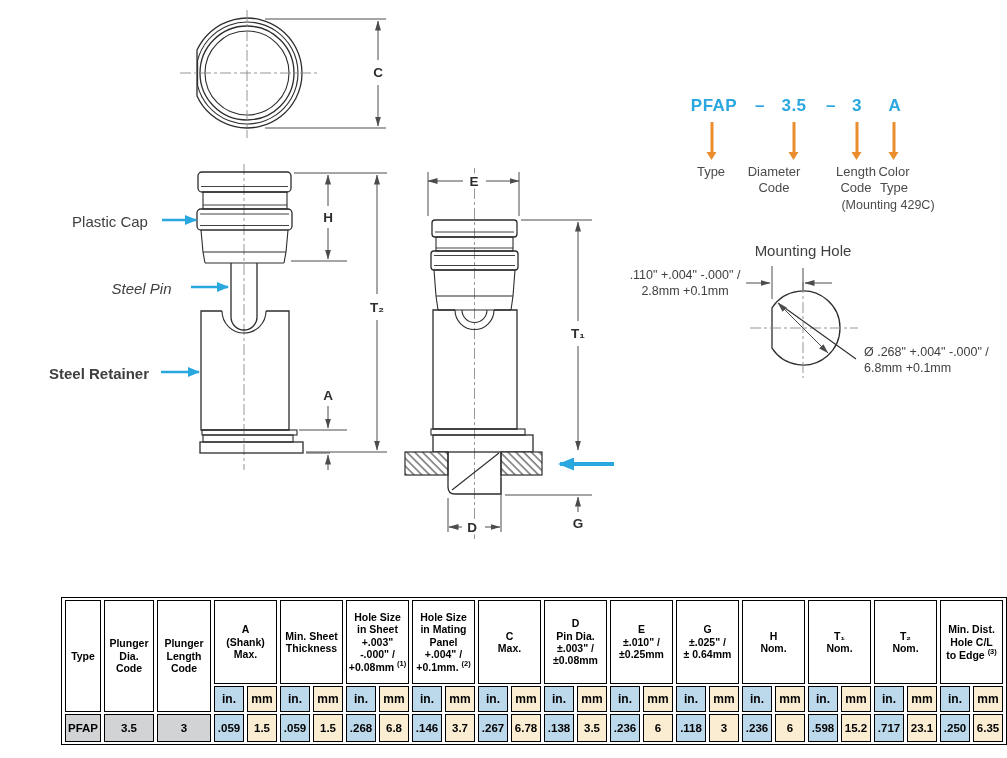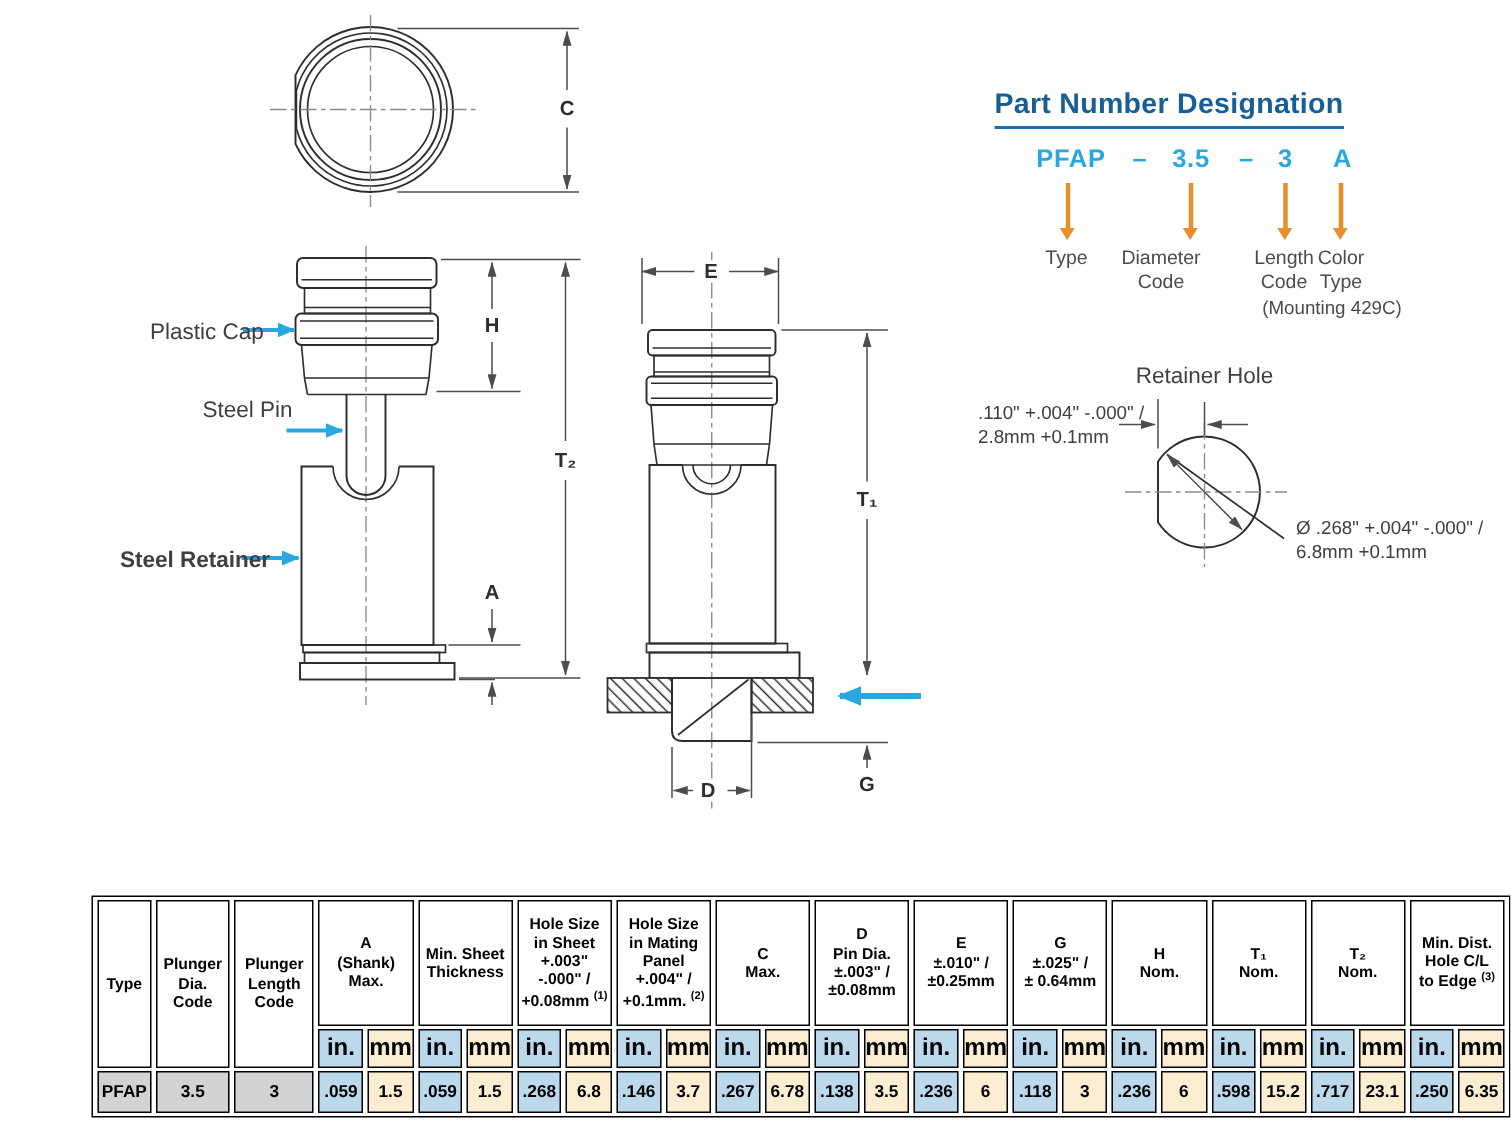--- a/index.html
+++ b/index.html
@@ -2,21 +2,21 @@
 <html><head>
 <meta charset="utf-8">
 <style>
   * { margin:0; padding:0; box-sizing:border-box; }
   html,body { width:1007px; height:758px; background:#fff; overflow:hidden;
               font-family:"Liberation Sans","DejaVu Sans",sans-serif; }
   #stage { position:relative; width:1007px; height:758px; background:#fff; }
   #draw-svg { position:absolute; left:0; top:0; }
 
   .txt { position:absolute; color:#3f3f41; font-size:15px; line-height:19px; white-space:pre-line; }
-  .r { text-align:left;margin-left:40px; }
+  .r { text-align:center; }
   .c { text-align:center; }
   .dim { position:absolute; transform:translate(-50%,-50%); background:#fff;
          padding:0 2px; font-size:13.5px; font-weight:bold; color:#2d2d2f; }
   .small { font-size:12.5px; line-height:15.5px; }
 
   
   .pn-title { position:absolute; left:663px; top:59px; font-size:19px; font-weight:bold;
               color:#185e94; border-bottom:2px solid #1e6fae; padding-bottom:3px;
               letter-spacing:.2px; }
   .pn-seg { position:absolute; top:96px; transform:translateX(-50%); font-size:17px;
@@ -29,21 +29,21 @@
               font-size:13px; line-height:16px; color:#4b4b4d; white-space:pre-line; }
   .pn-pantone { position:absolute; top:198px; transform:translateX(-50%); font-size:12.5px;
               color:#4b4b4d; white-space:nowrap; }
 
   
   #table-wrap { position:absolute; left:61px; top:597px; border:1.5px solid #000; background:#fff; }
   #table-wrap table { border-collapse:separate; border-spacing:3px 2px; table-layout:fixed; }
   #table-wrap td { border:1px solid #000; text-align:center; vertical-align:middle;
                    background:#fff; overflow:hidden; }
   td.hdr  { font-weight:bold; font-size:10.5px; line-height:1.18; }
-  td.unit { font-weight:bold; font-size:16px; height:26px; }
+  td.unit { font-weight:bold; font-size:12px; height:26px; }
   td.data { font-weight:bold; font-size:11.5px; height:28px; }
   td .pre { white-space:pre-line; }
   td sup  { font-size:7.5px; vertical-align:super; }
   .bg-in   { background:#bcd8eb !important; }
   .bg-mm   { background:#faedd2 !important; }
   .bg-gray { background:#d2d3d5 !important; }
   tr.hdr-row { height:84px; }
 </style>
 </head>
 <body>
@@ -181,40 +181,39 @@
       <line class="dl" x1="803" y1="268" x2="803" y2="290"></line>
       <line class="dl" x1="746" y1="283" x2="770" y2="283" marker-end="url(#ah)"></line>
       <line class="dl" x1="832" y1="283" x2="805" y2="283" marker-end="url(#ah)"></line>
       <line class="o2" x1="778" y1="303" x2="856" y2="359"></line>
       <line class="dl" x1="803" y1="328" x2="778" y2="303" marker-end="url(#ah)"></line>
       <line class="dl" x1="803" y1="328" x2="828" y2="353" marker-end="url(#ah)"></line>
     </g>
   </svg>
 
   <div class="txt r" style="left:60px; top:212px; width:100px;">Plastic Cap</div>
-  <div class="txt r" style="left:95px; top:264px; width:93px;">Steel Pin</div>
+  <div class="txt r" style="left:95px; top:279px; width:93px;font-style:italic;">Steel Pin</div>
   <div class="txt r" style="left:40px; top:364px; width:118px;font-weight:bold;">Steel Retainer</div>
 
   <div class="dim" style="left:378px; top:72px;">C</div>
   <div class="dim" style="left:328px; top:217px;">H</div>
   <div class="dim" style="left:377px; top:307px;">T₂</div>
   <div class="dim" style="left:328px; top:395px;">A</div>
   <div class="dim" style="left:474px; top:181px;">E</div>
   <div class="dim" style="left:578px; top:333px;">T₁</div>
   <div class="dim" style="left:472px; top:527px;">D</div>
   <div class="dim" style="left:578px; top:523px;">G</div>
 
 
-  <div class="txt c" style="left:740px; top:241px; width:126px;">Retainer Hole</div>
+  <div class="txt c" style="left:740px; top:241px; width:126px;">Mounting Hole</div>
   <div class="txt r small" style="left:612px; top:268px; width:146px;">.110" +.004" -.000" /
 2.8mm +0.1mm</div>
   <div class="txt small" style="left:864px; top:345px; width:150px;">Ø .268" +.004" -.000" /
 6.8mm +0.1mm</div>
 
-  <div class="pn-title">Part Number Designation</div>
   <span class="pn-seg" style="left:714px;">PFAP</span>
   <span class="pn-seg" style="left:760px;">–</span>
   <span class="pn-seg" style="left:794px;">3.5</span>
   <span class="pn-seg" style="left:831px;">–</span>
   <span class="pn-seg" style="left:857px;">3</span>
   <span class="pn-seg" style="left:895px;">A</span>
 
   <div class="pn-arrow" style="left:712px;"></div>
   <div class="pn-arrow" style="left:794px;"></div>
   <div class="pn-arrow" style="left:857px;"></div>

